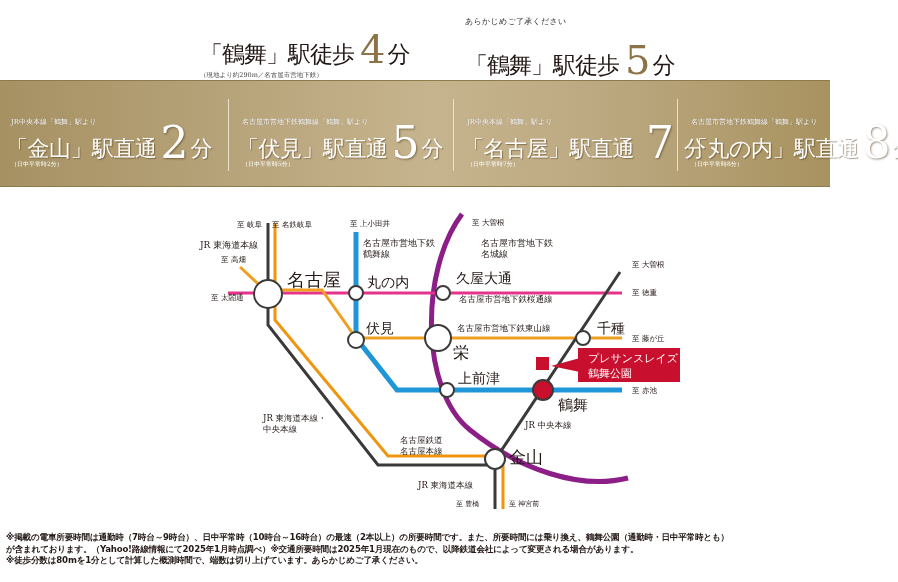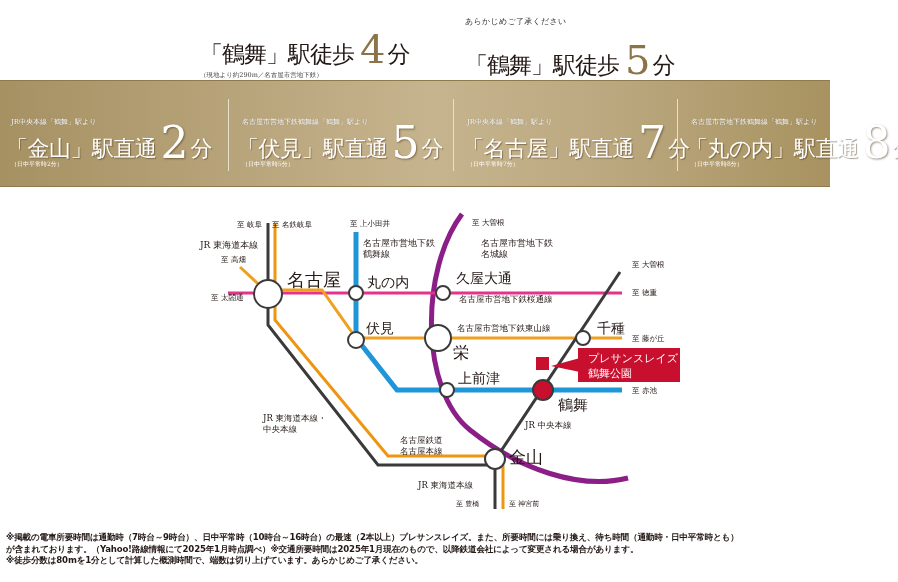--- a/index.html
+++ b/index.html
@@ -68,21 +68,21 @@
     <div class="main" style="left:9px;">
       <span class="station">「伏見」駅直通</span>
       <span class="num">5</span>
       <span class="unit">分</span>
     </div>
     <div class="note" style="left:14px;">（日中平常時5分）</div>
   </div>
   <div class="cell" style="left:453px;width:224px;">
     <div class="sep"></div>
     <div class="line" style="left:14px;">JR中央本線「鶴舞」駅より</div>
-    <div class="main" style="left:9px;">
+    <div class="main" style="left:9px;gap:8px;">
       <span class="station">「名古屋」駅直通</span>
       <span class="num">7</span>
       <span class="unit">分</span>
     </div>
     <div class="note" style="left:14px;">（日中平常時7分）</div>
   </div>
   <div class="cell" style="left:677px;width:221px;">
     <div class="sep"></div>
     <div class="line" style="left:14px;">名古屋市営地下鉄鶴舞線「鶴舞」駅より</div>
     <div class="main" style="left:9px;">
@@ -160,16 +160,16 @@
   <text x="457" y="331" font-size="8.5">名古屋市営地下鉄東山線</text>
   <text x="525" y="428" font-size="8.5">JR 中央本線</text>
   <text x="263" y="421" font-size="8.5">JR 東海道本線・</text>
   <text x="263" y="432" font-size="8.5">中央本線</text>
   <text x="400" y="443" font-size="8.5">名古屋鉄道</text>
   <text x="400" y="454" font-size="8.5">名古屋本線</text>
   <text x="418" y="488" font-size="8.5">JR 東海道本線</text>
 </svg>
 
 <div class="notes">
-  <div>※掲載の電車所要時間は通勤時（7時台～9時台）、日中平常時（10時台～16時台）の最速（2本以上）プレサンスレイズ。また、所要時間には乗り換え、待ち時間（通勤時・日中平常時とも）</div>
+  <div>※掲載の電車所要時間は通勤時（7時台～9時台）、日中平常時（10時台～16時台）の最速（2本以上）の所要時間です。また、所要時間には乗り換え、鶴舞公園（通勤時・日中平常時とも）</div>
   <div>が含まれております。（Yahoo!路線情報にて2025年1月時点調べ）※交通所要時間は2025年1月現在のもので、以降鉄道会社によって変更される場合があります。</div>
   <div>※徒歩分数は80mを1分として計算した概測時間で、端数は切り上げています。あらかじめご了承ください。</div>
 </div>
 
 </body></html>

